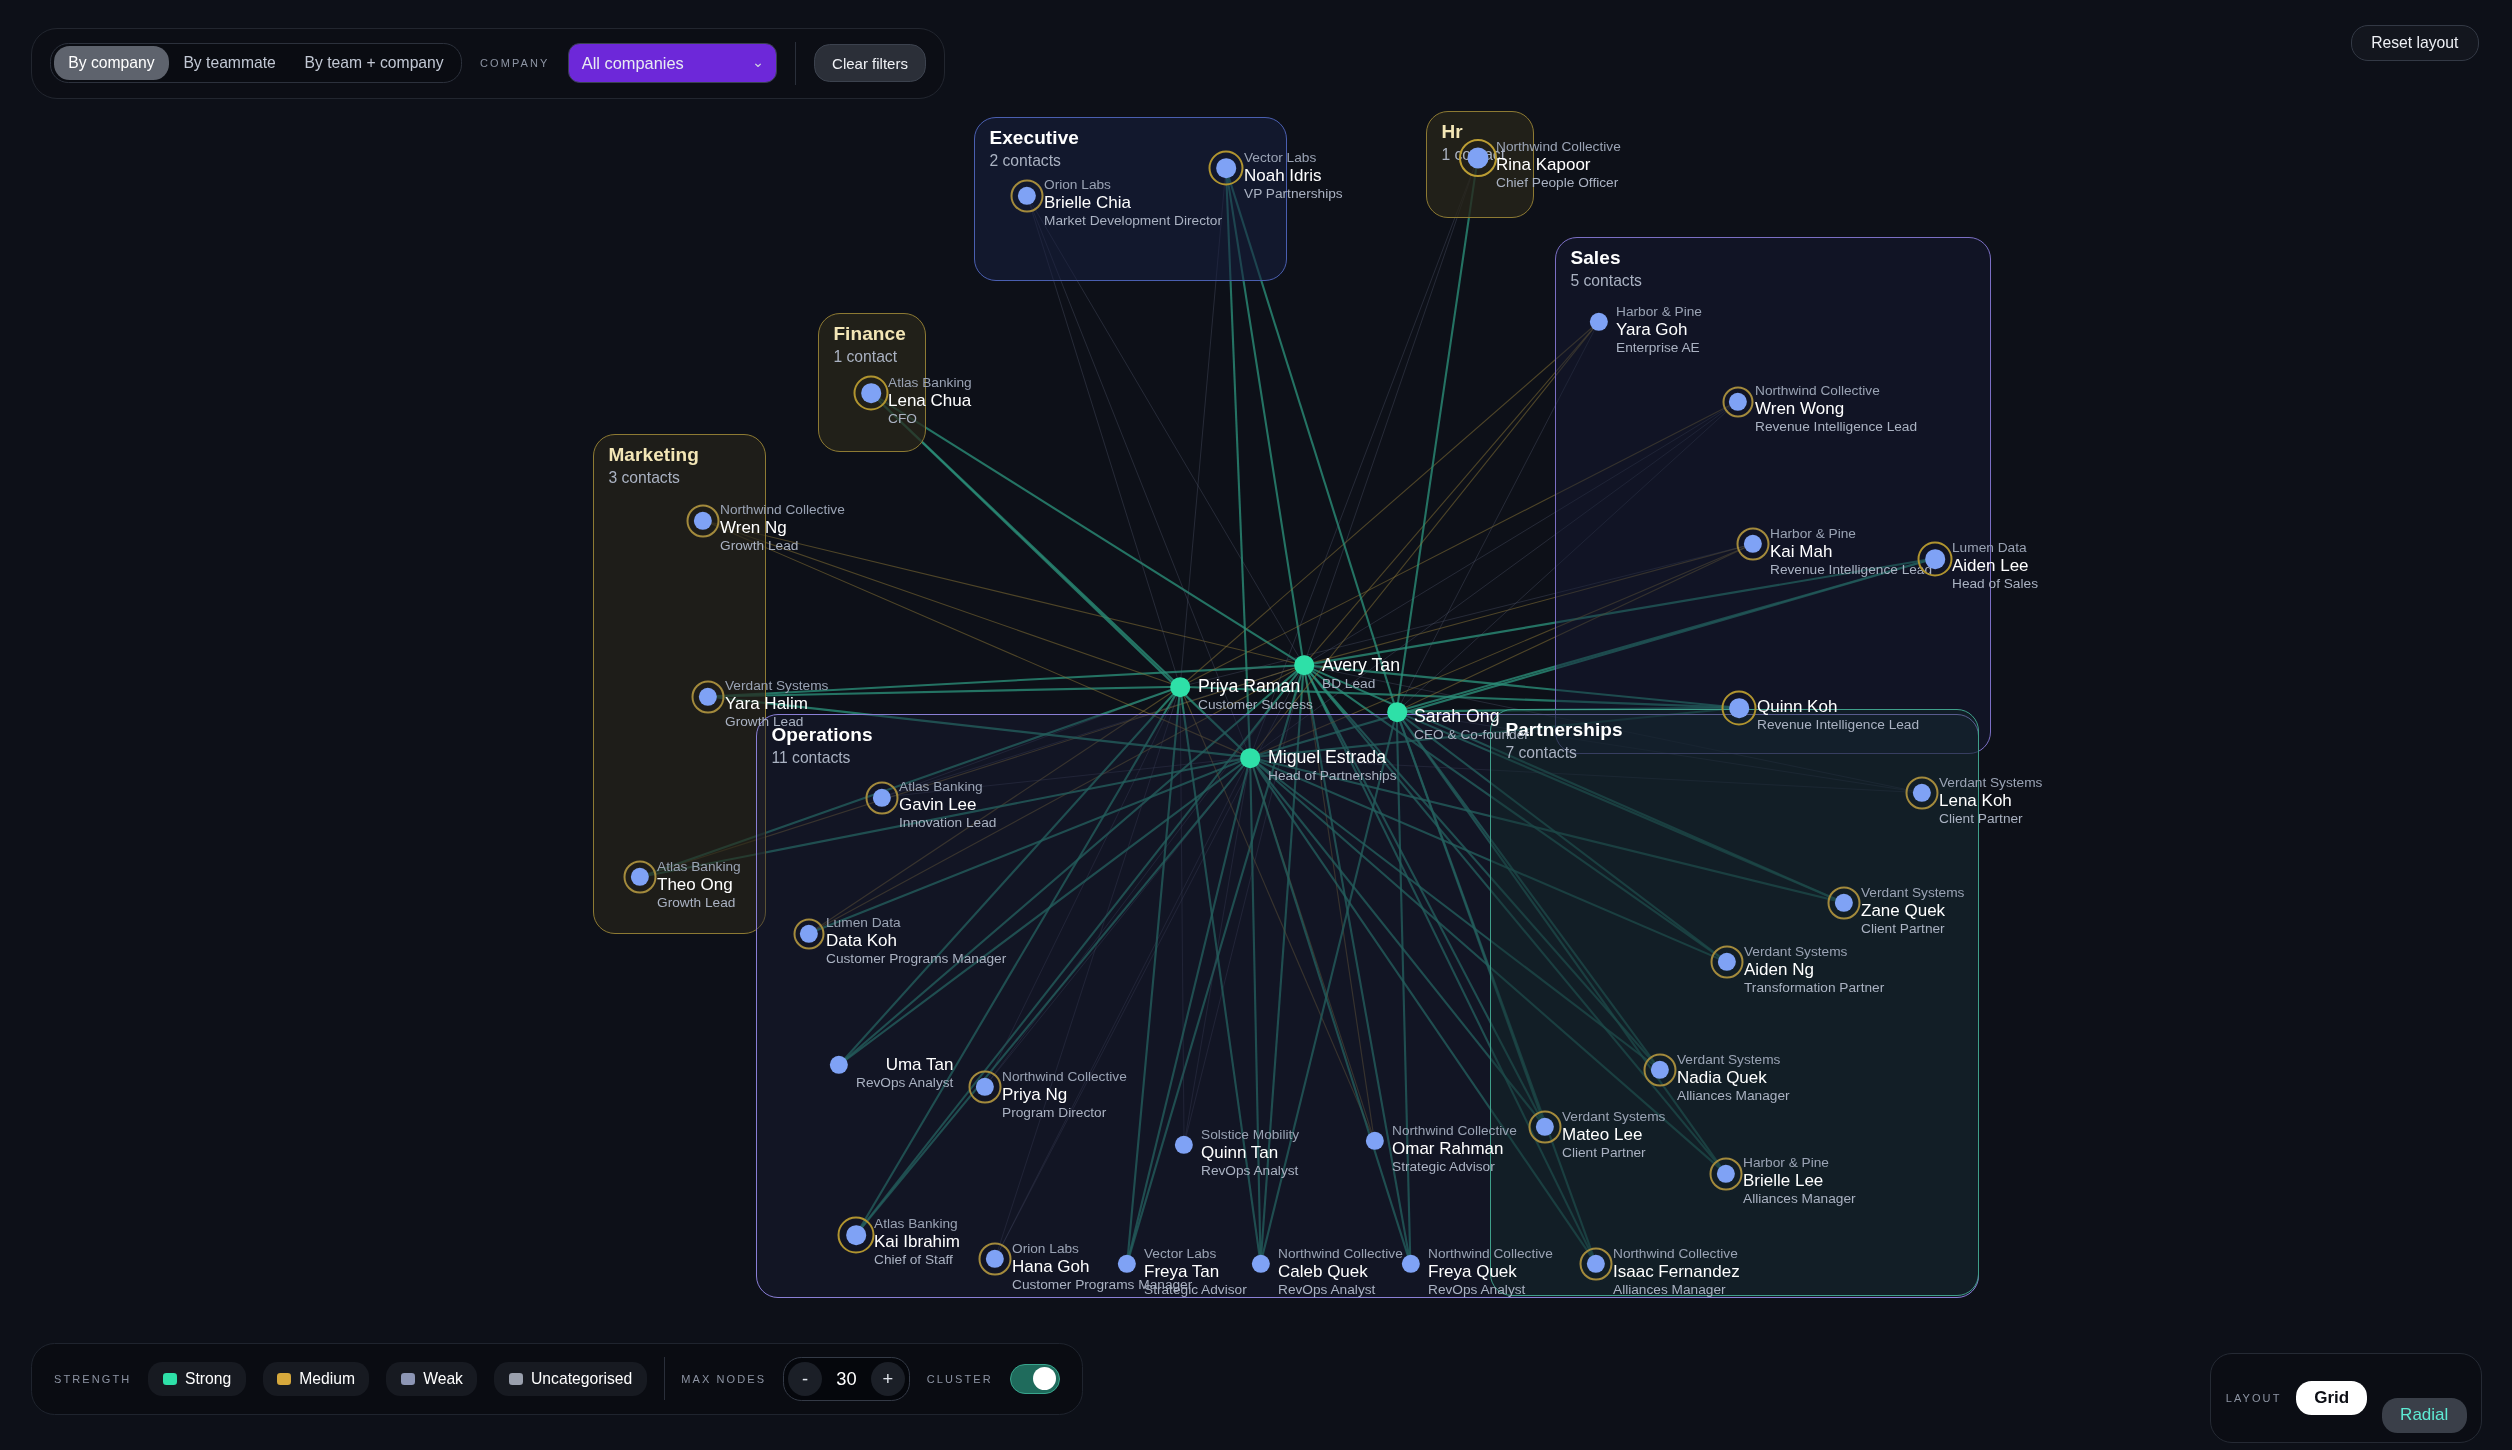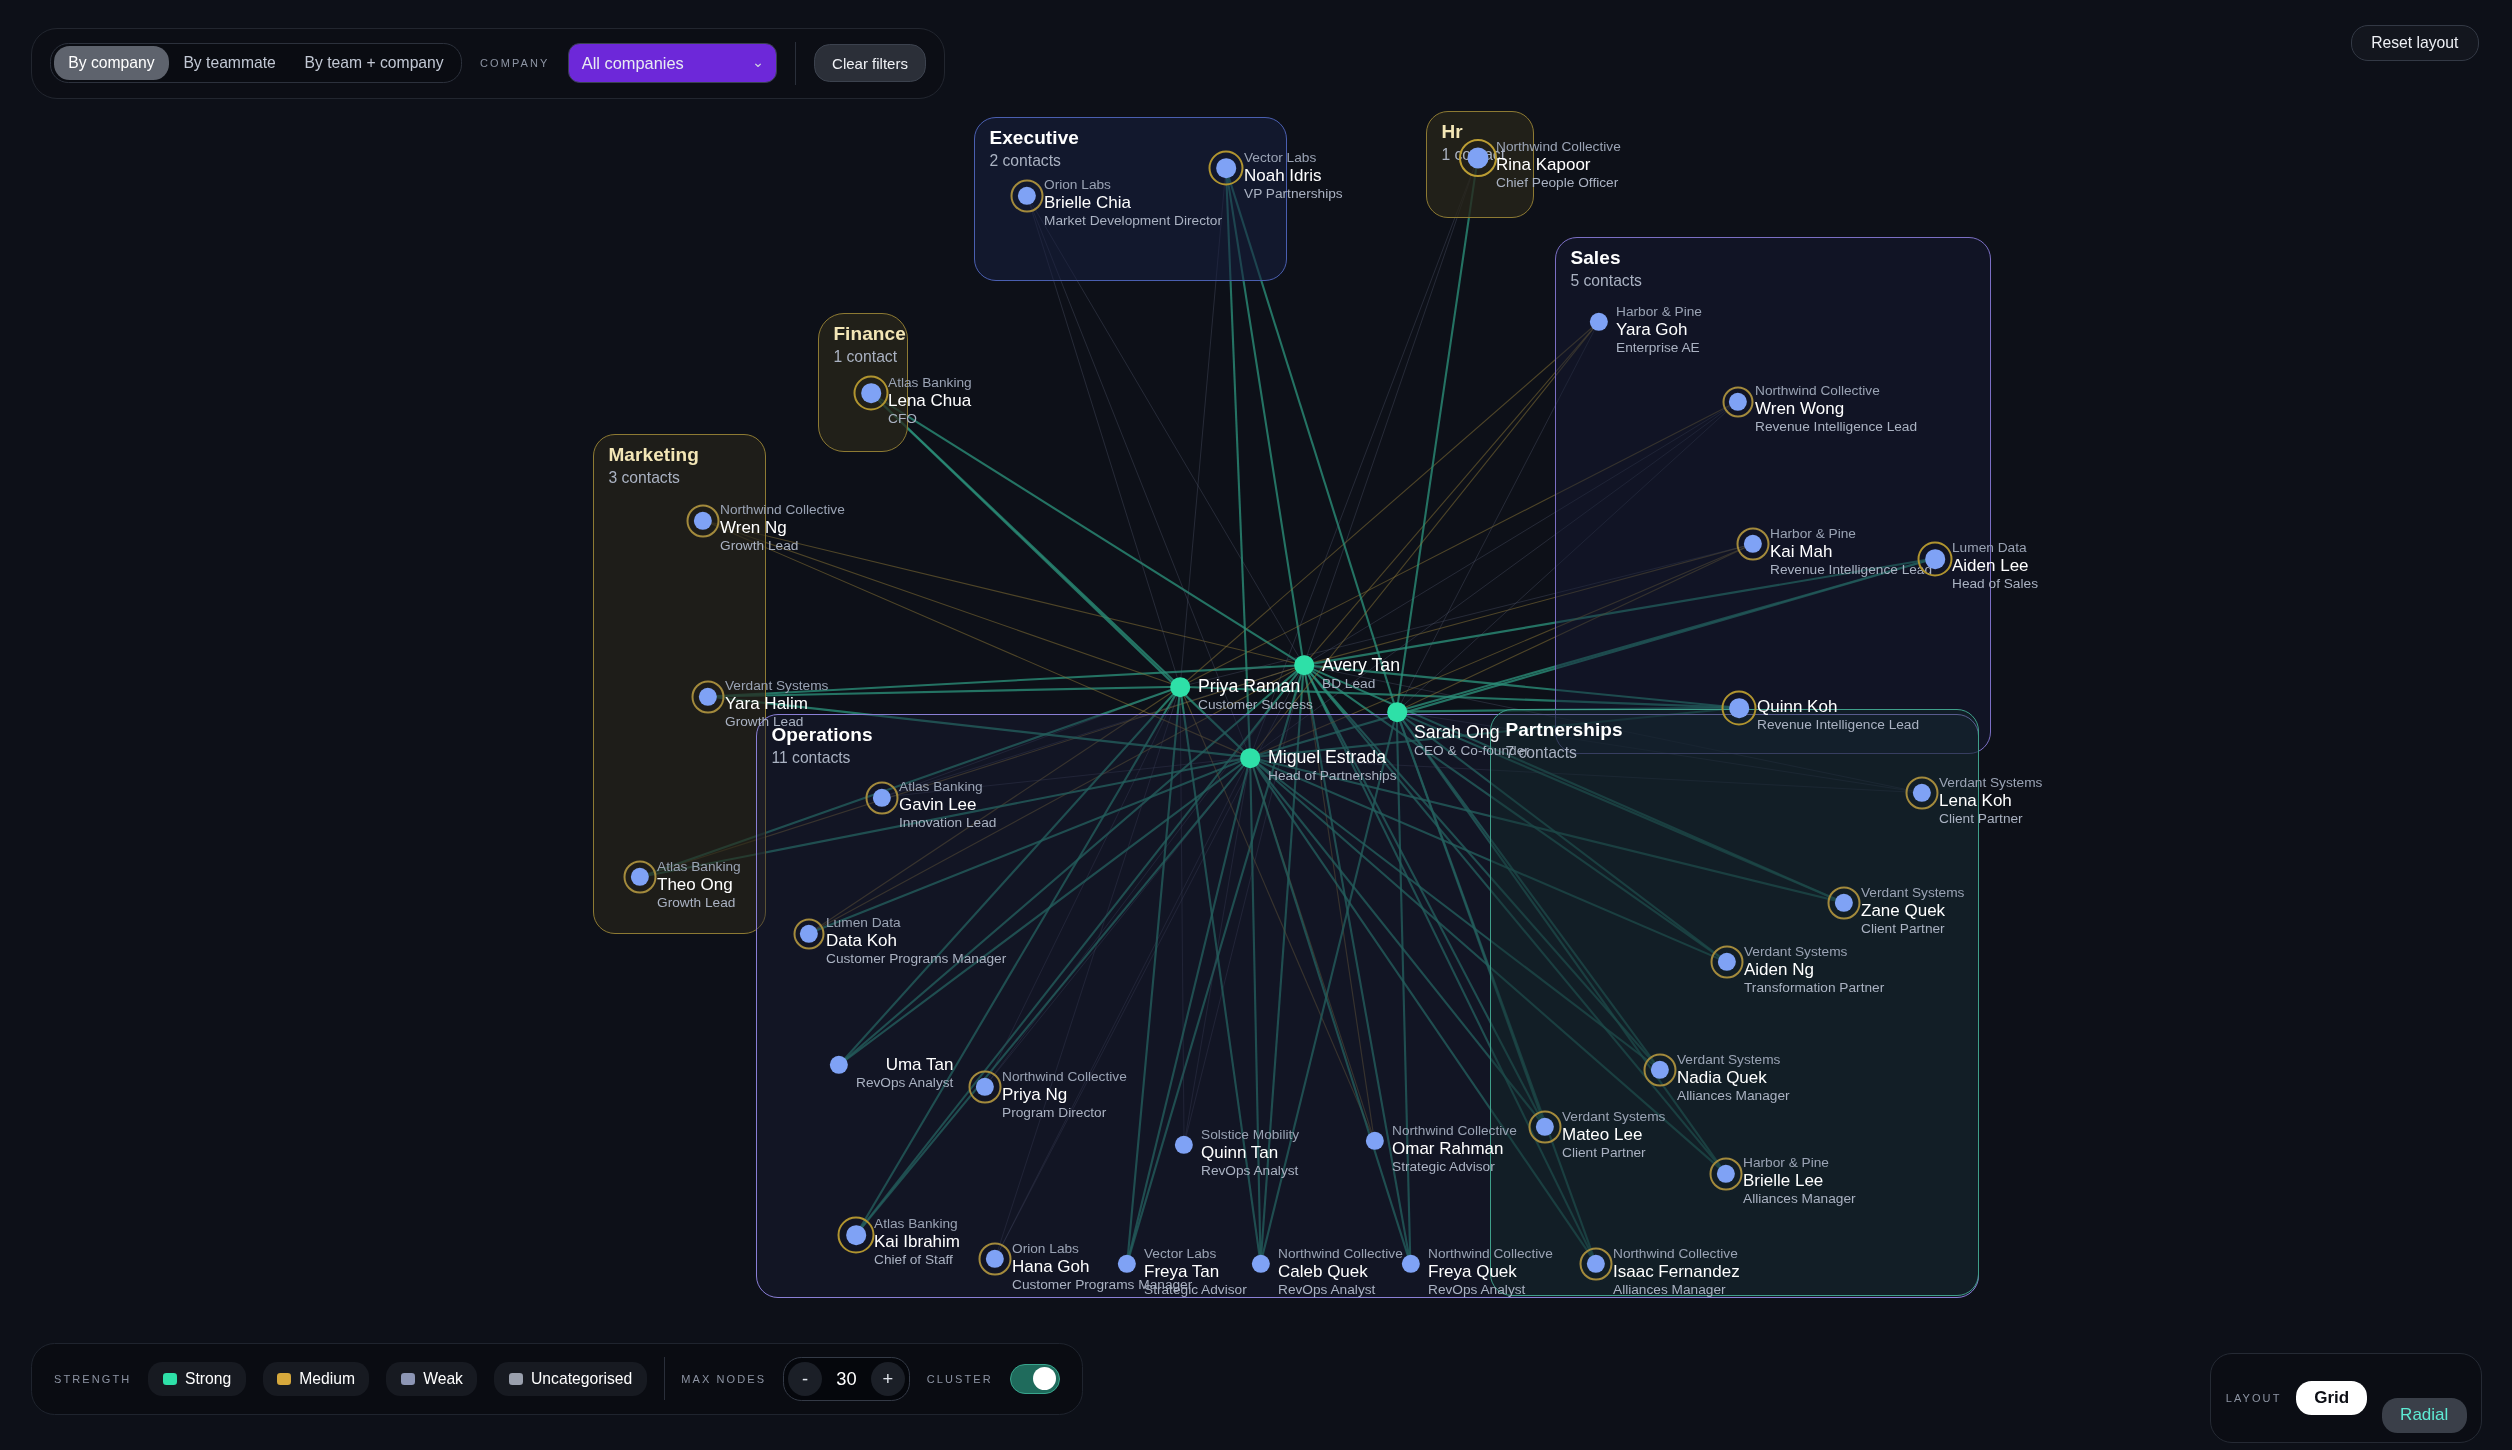--- a/index.html
+++ b/index.html
@@ -262,21 +262,21 @@
         <div class="cluster-count">2 contacts</div>
       </div>
       <div class="cluster" style="left: 1426px; top: 111px; width: 108px; height: 107px; border-color: rgb(141, 122, 51); background: rgba(40, 37, 26, 0.75);">
         <div class="cluster-title" style="color: rgb(243, 230, 182);">Hr</div>
         <div class="cluster-count">1 contact</div>
       </div>
       <div class="cluster" style="left: 1555px; top: 237px; width: 436px; height: 517px; border-color: rgb(123, 111, 196); background: rgba(23, 27, 54, 0.45);">
         <div class="cluster-title" style="color: rgb(255, 255, 255);">Sales</div>
         <div class="cluster-count">5 contacts</div>
       </div>
-      <div class="cluster" style="left: 818px; top: 313px; width: 90px; height: 139px; border-color: rgb(141, 122, 51); background: rgba(40, 37, 26, 0.75); border-radius: 26px;">
+      <div class="cluster" style="left: 818px; top: 313px; width: 108px; height: 139px; border-color: rgb(141, 122, 51); background: rgba(40, 37, 26, 0.75);">
         <div class="cluster-title" style="color: rgb(243, 230, 182);">Finance</div>
         <div class="cluster-count">1 contact</div>
       </div>
       <div class="cluster" style="left: 593px; top: 434px; width: 173px; height: 500px; border-color: rgb(141, 122, 51); background: rgba(38, 35, 26, 0.7);">
         <div class="cluster-title" style="color: rgb(243, 230, 182);">Marketing</div>
         <div class="cluster-count">3 contacts</div>
       </div>
       <div class="cluster" style="left: 756px; top: 714px; width: 1223px; height: 584px; border-color: rgb(138, 127, 214); background: rgba(26, 28, 56, 0.42);">
         <div class="cluster-title" style="color: rgb(255, 255, 255);">Operations</div>
         <div class="cluster-count">11 contacts</div>
@@ -385,21 +385,21 @@
       </div>
       <div class="node" style="left: 0px; top: 0px;">
         <div class="dot" style="left: 1180px; top: 687px; width: 19.6px; height: 19.6px; background: rgb(46, 224, 168);"></div>
         <div class="nlabels" style="left: 1198px; top: 676px;">
           <div class="nname teammate">Priya Raman</div>
           <div class="nrole">Customer Success</div>
         </div>
       </div>
       <div class="node" style="left: 0px; top: 0px;">
         <div class="dot" style="left: 1397px; top: 712px; width: 19.6px; height: 19.6px; background: rgb(46, 224, 168);"></div>
-        <div class="nlabels" style="left: 1414px; top: 722px;">
+        <div class="nlabels" style="left: 1414px; top: 706px;">
           <div class="nname teammate">Sarah Ong</div>
           <div class="nrole">CEO &amp; Co-founder</div>
         </div>
       </div>
       <div class="node" style="left: 0px; top: 0px;">
         <div class="dot" style="left: 1250px; top: 758px; width: 19.6px; height: 19.6px; background: rgb(46, 224, 168);"></div>
         <div class="nlabels" style="left: 1268px; top: 747px;">
           <div class="nname teammate">Miguel Estrada</div>
           <div class="nrole">Head of Partnerships</div>
         </div>

